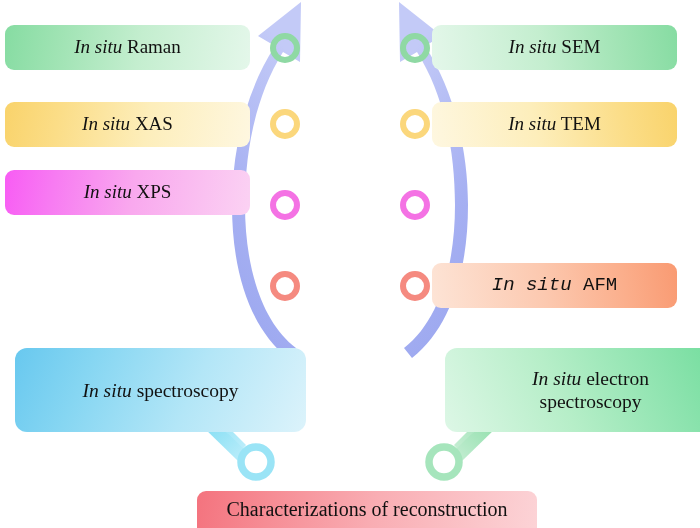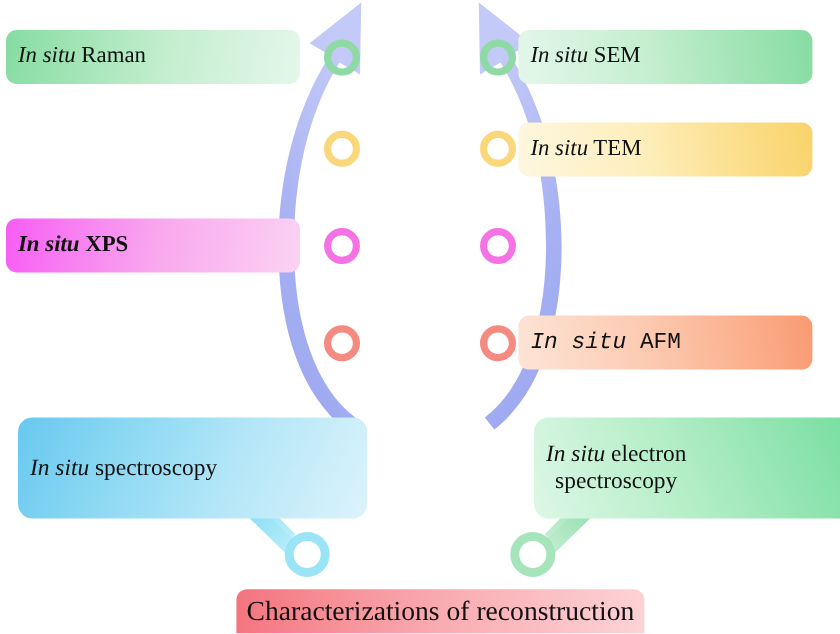--- a/index.html
+++ b/index.html
@@ -13,21 +13,21 @@
   }
   #stage{position:absolute;left:0;top:0;width:700px;height:528px;}
 
   
   #arrows{position:absolute;left:0;top:0;width:700px;height:528px;z-index:1;}
 
   
   .pill{
     position:absolute;
     border-radius:9px;
-    display:flex;align-items:center;justify-content:flex-start;
+    display:flex;align-items:center;justify-content:center;
     text-align:center;
     color:#111111;
     z-index:3;
     line-height:1.18;
     box-sizing:border-box;
     padding:0 10px;
   }
   .pill .txt{display:block;}
   .pill em{font-style:italic;}
 
@@ -63,21 +63,21 @@
   .ring-yellow {border-color:#fbd77c;}
   .ring-magenta{border-color:#f472e4;}
   .ring-salmon {border-color:#f58a80;}
 
   
   #bottom-bar{
     position:absolute;left:197px;top:491px;
     width:340px;height:37px;
     border-radius:9px 9px 0 0;
     display:flex;align-items:center;justify-content:center;
-    font-size:23px;color:#111;
+    font-size:20px;color:#111;
     z-index:3;
   }
 </style>
 </head>
 <body>
 
 <div id="stage">
 
   <svg id="arrows" viewBox="0 0 700 528">
     <defs>
@@ -153,22 +153,25 @@
                Z" fill="url(#gradGrn)"></path>
       <path d="M 489 417 L 453 452 L 462 461 L 498 426 Z" fill="url(#gradGrn)"></path>
       <circle cx="444" cy="462" r="15" fill="none" stroke="#a6e5bc" stroke-width="7.5"></circle>
     </g>
   </svg>
 
   <div class="pill row-pill L g-green" style="top:25px;">
     <span class="txt"><em>In situ</em> <span>Raman</span></span>
   </div>
 
-
-  <div class="pill row-pill L g-magenta" style="top:182px;font-weight:bold;">
+  <div class="pill row-pill L g-yellow" style="top:102px;">
+    <span class="txt"><em>In situ</em> <span>XAS</span></span>
+  </div>
+
+  <div class="pill row-pill L g-magenta" style="top:170px;">
     <span class="txt"><em>In situ</em> <span>XPS</span></span>
   </div>
 
 
   <div class="pill big-pill g-blue" style="left:15px;top:348px;">
     <span class="txt">
       <em>In situ</em> <span>spectroscopy</span><br>
     </span>
   </div>
 

